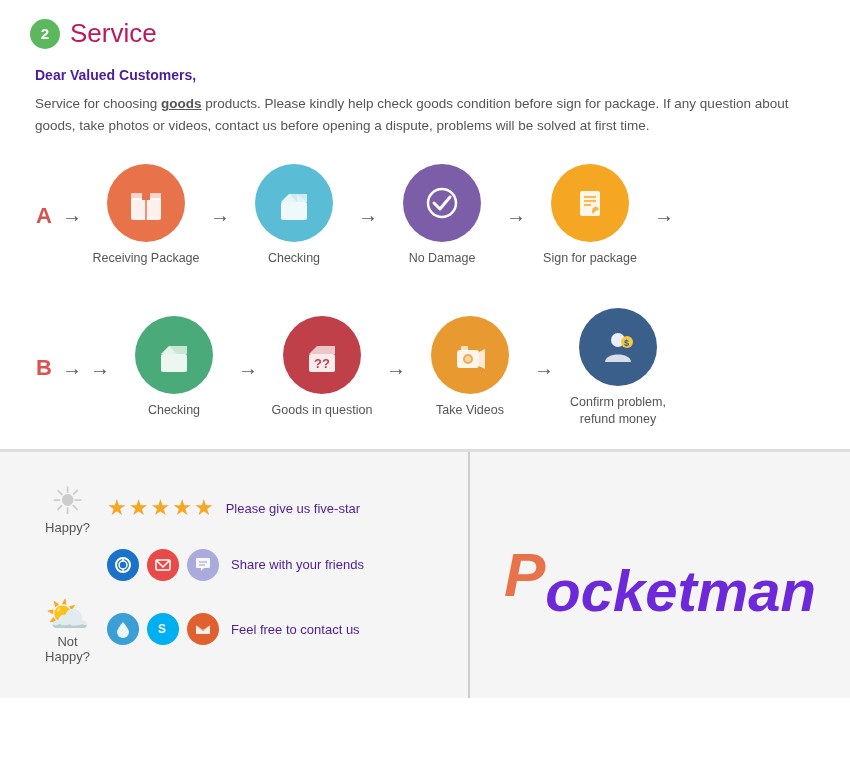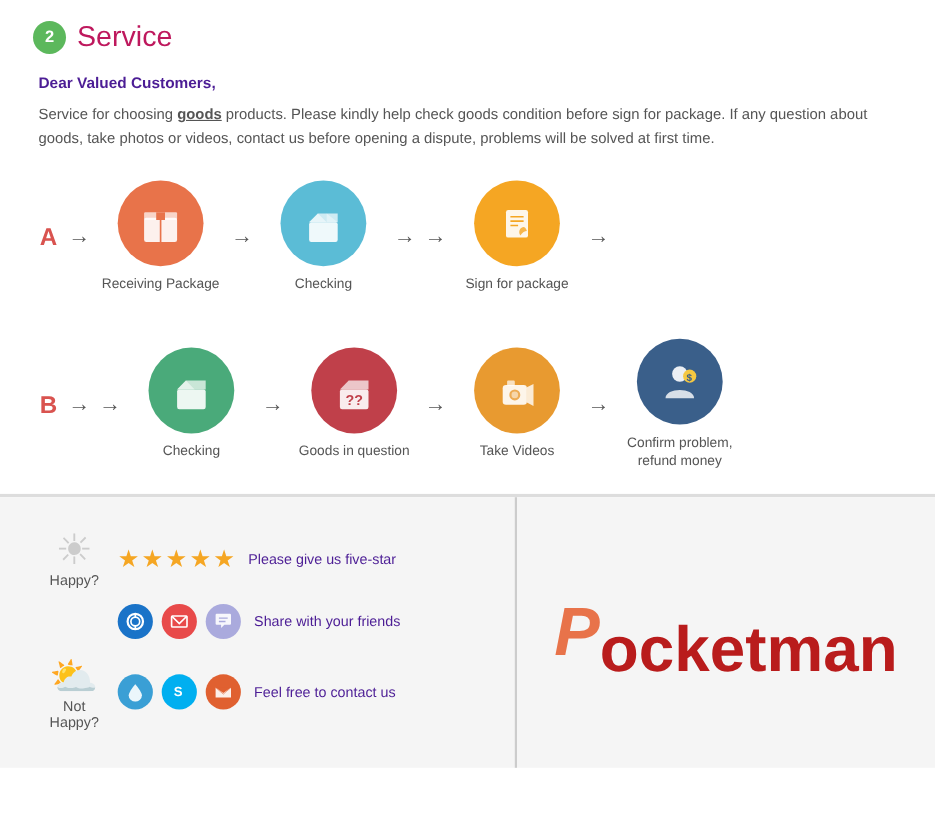--- a/index.html
+++ b/index.html
@@ -197,21 +197,22 @@
       font-size: 62px;
       font-weight: bold;
       color: #e8734a;
       font-style: italic;
       line-height: 1;
     }
 
     .logo-rest {
       font-size: 58px;
       font-weight: bold;
-      color: #b91c1c;
+      color: #6d28d9;
+      font-style: italic;
       line-height: 1;
       margin-top: 33px;
     }
 
     .social-circle {
       width: 32px;
       height: 32px;
       border-radius: 50%;
       display: flex;
       align-items: center;
@@ -273,20 +274,29 @@
           <path d="M10 22 L18 14 L36 14 L36 22" fill="white" opacity="0.7"></path>
           <path d="M18 14 L26 22 L10 22" fill="white" opacity="0.5"></path>
           <path d="M26 14 L36 22 L26 22" fill="white" opacity="0.4"></path>
         </svg>
       </div>
       <div class="flow-label">Checking</div>
     </div>
 
     <span class="arrow-text">→</span>
 
+    <div class="flow-item">
+      <div class="flow-circle circle-purple">
+        <svg width="46" height="46" viewBox="0 0 46 46">
+          <circle cx="23" cy="23" r="14" fill="none" stroke="white" stroke-width="2.5"></circle>
+          <polyline points="15,23 21,29 31,17" stroke="white" stroke-width="3" fill="none" stroke-linecap="round" stroke-linejoin="round"></polyline>
+        </svg>
+      </div>
+      <div class="flow-label">No Damage</div>
+    </div>
 
     <span class="arrow-text">→</span>
 
     <div class="flow-item">
       <div class="flow-circle circle-yellow">
         <svg width="46" height="46" viewBox="0 0 46 46">
           <rect x="13" y="11" width="20" height="25" rx="2" fill="white" opacity="0.9"></rect>
           <line x1="17" y1="17" x2="29" y2="17" stroke="#f5a623" stroke-width="1.5"></line>
           <line x1="17" y1="21" x2="29" y2="21" stroke="#f5a623" stroke-width="1.5"></line>
           <line x1="17" y1="25" x2="24" y2="25" stroke="#f5a623" stroke-width="1.5"></line>

